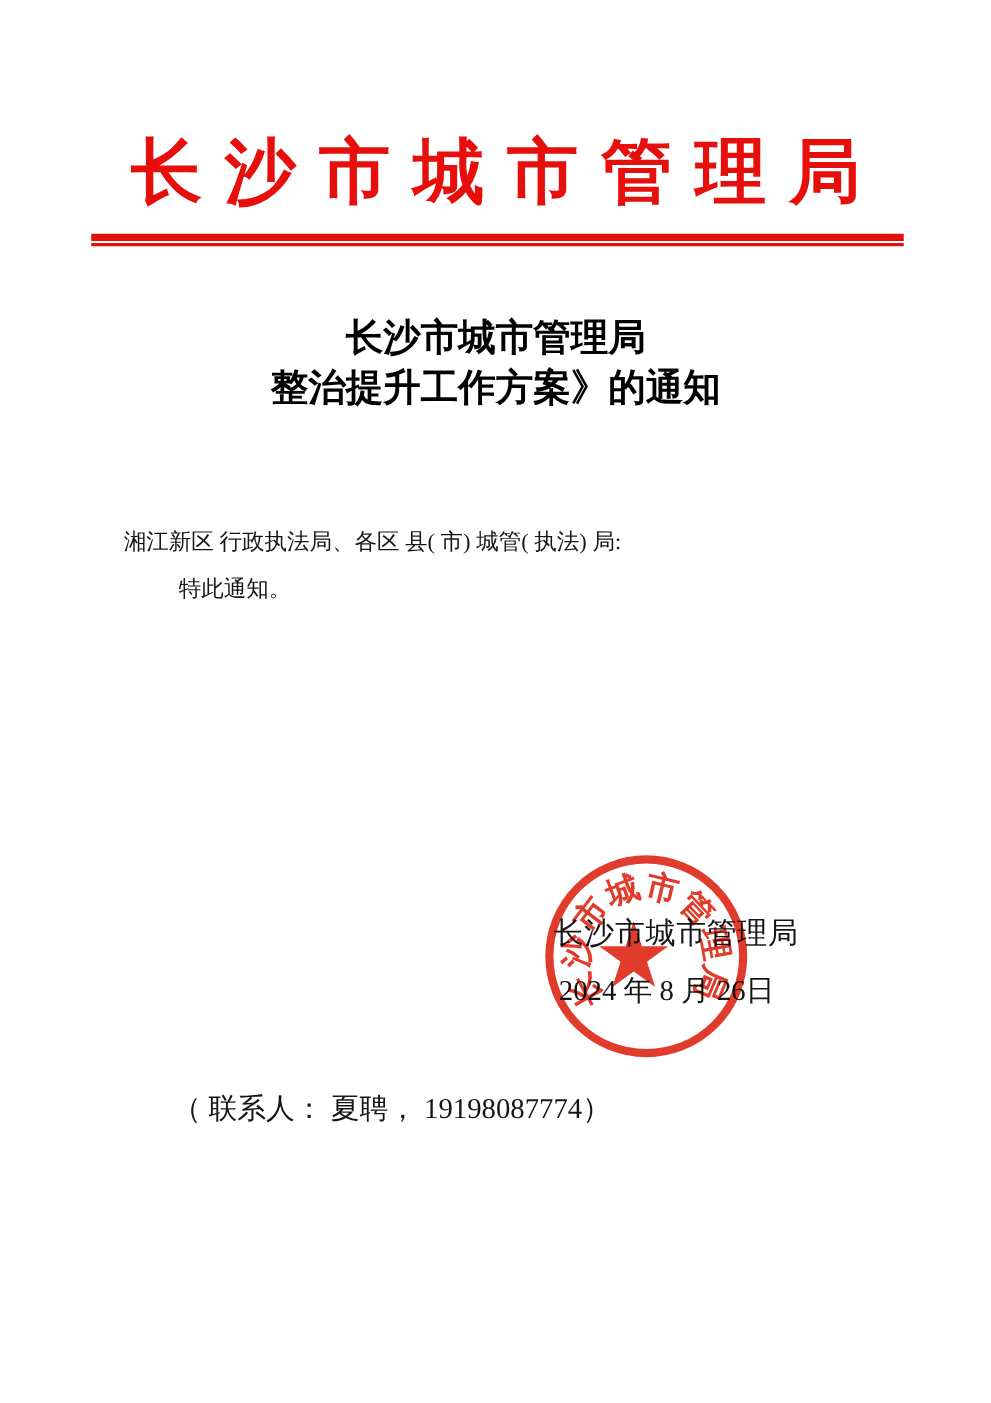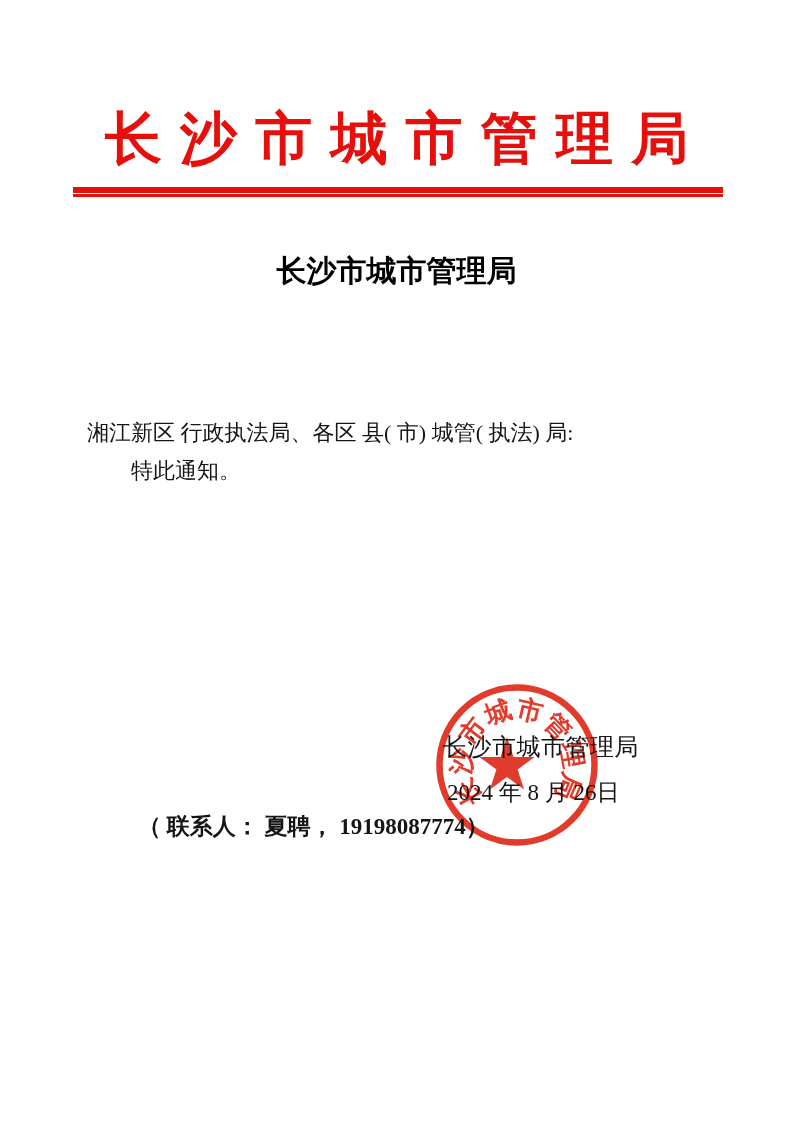--- a/index.html
+++ b/index.html
@@ -31,23 +31,23 @@
   }
   
   .doc-title{
     position:absolute;left:0;top:251px;width:100%;
     text-align:center;color:#000;
     font-size:30px;font-weight:bold;line-height:40px;
     white-space:nowrap;
   }
   
   .doc-body{
-    position:absolute;left:87px;top:414px;width:610px;
+    position:absolute;left:99px;top:414px;width:610px;
     color:#151515;
-    font-size:22px;line-height:38px;
+    font-size:18px;line-height:38px;
     white-space:nowrap;
   }
   .doc-body .indent{padding-left:44px;}
   
   .sig-agency{
     position:absolute;left:443px;top:735px;
     color:#151515;font-size:24px;line-height:1;white-space:nowrap;
     letter-spacing:0.02em;
   }
   .sig-date{
@@ -58,35 +58,36 @@
   .seal{
     position:absolute;left:433px;top:681px;width:168px;height:168px;
     mix-blend-mode:multiply;opacity:0.93;
   }
   .seal text{
     font-family:"Liberation Serif","DejaVu Serif",serif;
     font-weight:bold;font-size:26px;fill:#df2c1b;
   }
   
   .contact-note{
-    position:absolute;left:138px;top:812px;
-    color:#151515;font-size:23px;line-height:1.3;white-space:nowrap;font-weight:bold;
+    position:absolute;left:138px;top:872px;
+    color:#151515;font-size:23px;line-height:1.3;white-space:nowrap;
   }
 </style>
 </head>
 <body>
 
 <div class="page">
 
   <div class="agency-header">长沙市城市管理局</div>
 
   <div class="rule rule-top"></div>
 
   <div class="doc-title">
     <div>长沙市城市管理局</div>
+    <div>整治提升工作方案》的通知</div>
   </div>
 
   <div class="doc-body">
     <div>湘江新区 行政执法局、各区 县( 市) 城管( 执法) 局:</div>
     <div class="indent">特此通知。</div>
   </div>
 
   <div class="sig-agency">长沙市城市管理局</div>
 
   <div class="sig-date">2024 年 8 月 26日</div>

